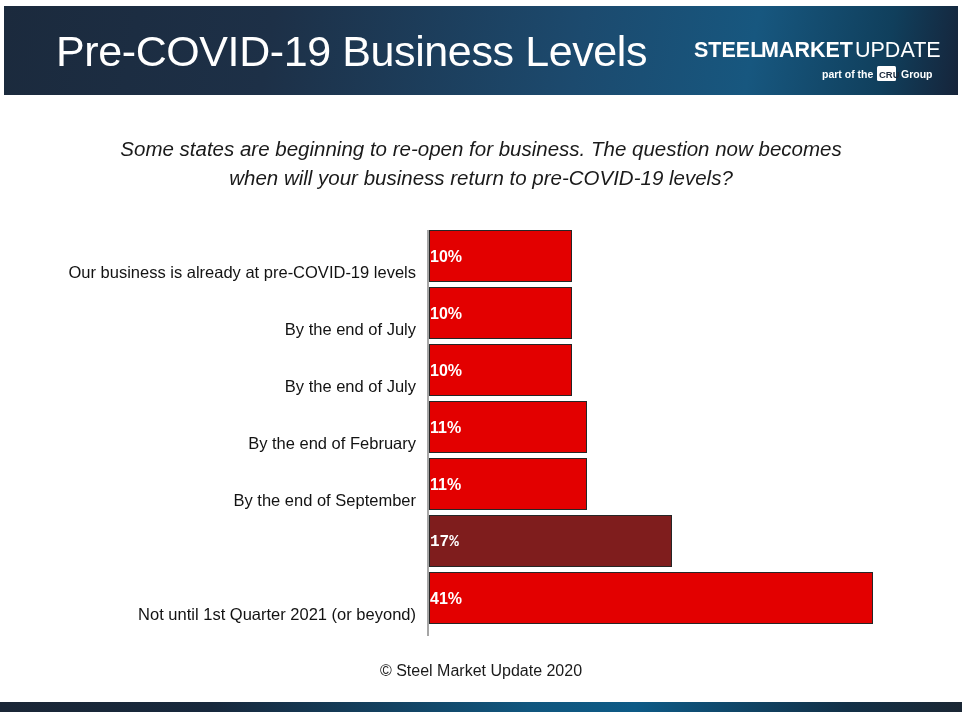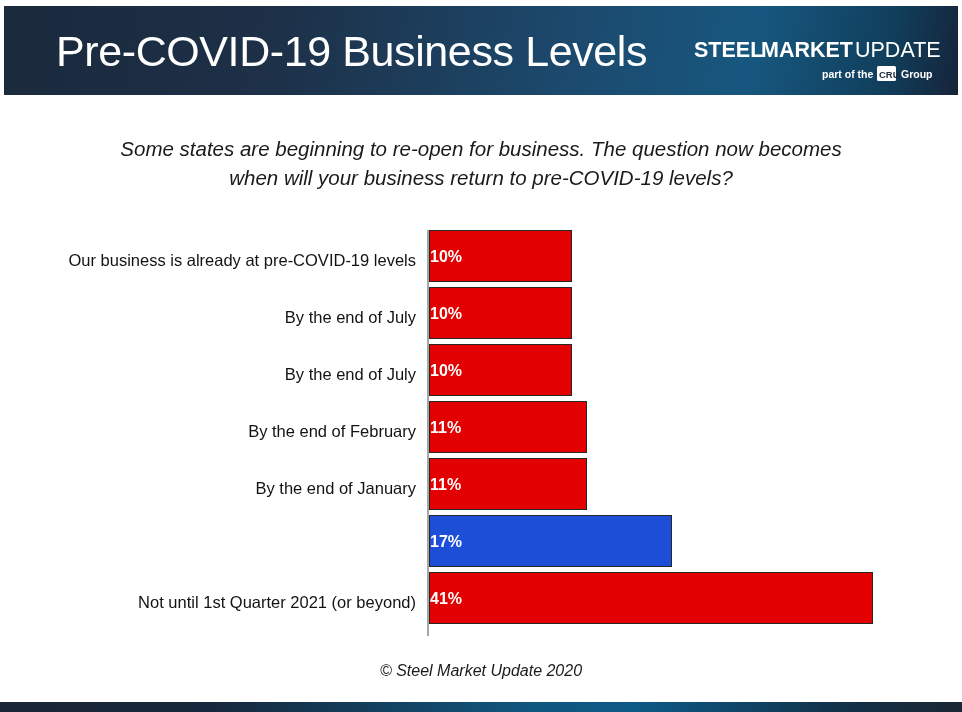--- a/index.html
+++ b/index.html
@@ -92,21 +92,21 @@
     width: 962px;
   }
   .row {
     position: relative;
     height: 52px;
     margin-bottom: 5px;
   }
   .cat-label {
     position: absolute;
     right: 546px;   
-    top: 4px;
+    top: 16px;
     height: 52px;
     line-height: 52px;
     font-size: 16.5px;
     color: #131313;
     white-space: nowrap;
     text-align: right;
   }
   .bar-wrap {
     position: absolute;
     left: 429px;
@@ -135,21 +135,20 @@
 
   
   .copyright {
     position: absolute;
     left: 0;
     top: 662px;
     width: 962px;
     text-align: center;
     font-size: 16px;
     color: #1a1a1a;
-    font-style: italic;
   }
   .footer-band {
     position: absolute;
     left: 0;
     bottom: 0;
     width: 962px;
     height: 10px;
     background: linear-gradient(95deg, #1a2636 0%, #17283c 22%, #10567e 55%, #0d5a86 66%, #123047 88%, #1b2734 100%);
   }
 </style>
@@ -218,30 +217,30 @@
         </div>
         <div class="row">
           <div class="cat-label">By the end of February</div>
           <div class="bar-wrap" style="width: 158px;">
             <div class="bar" style="width: 100%; background: rgb(227, 0, 0); border-color: rgb(38, 38, 38);">
               <span class="bar-value" style="color: rgb(255, 255, 255);">11%</span>
             </div>
           </div>
         </div>
         <div class="row">
-          <div class="cat-label">By the end of January</div>
+          <div class="cat-label">By the end of September</div>
           <div class="bar-wrap" style="width: 158px;">
             <div class="bar" style="width: 100%; background: rgb(227, 0, 0); border-color: rgb(38, 38, 38);">
               <span class="bar-value" style="color: rgb(255, 255, 255);">11%</span>
             </div>
           </div>
         </div>
         <div class="row">
           <div class="bar-wrap" style="width: 243px;">
-            <div class="bar" style="width: 100%; background: #1d4ed8; border-color: rgb(38, 38, 38);">
+            <div class="bar" style="width: 100%; background: #7f1d1d; border-color: rgb(38, 38, 38); font-family: Liberation Mono, monospace;">
               <span class="bar-value" style="color: rgb(255, 255, 255);">17%</span>
             </div>
           </div>
         </div>
         <div class="row">
           <div class="cat-label">Not until 1st Quarter 2021 (or beyond)</div>
           <div class="bar-wrap" style="width: 444px;">
             <div class="bar" style="width: 100%; background: rgb(227, 0, 0); border-color: rgb(38, 38, 38);">
               <span class="bar-value" style="color: rgb(255, 255, 255);">41%</span>
             </div>

